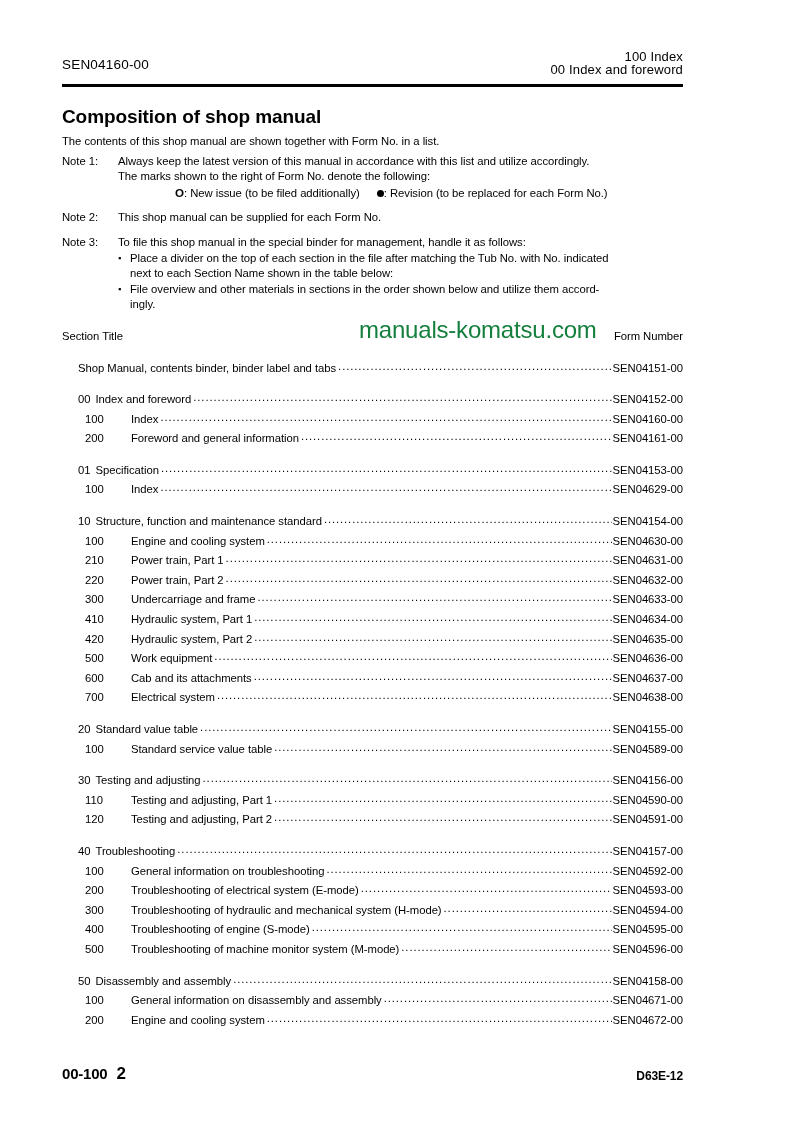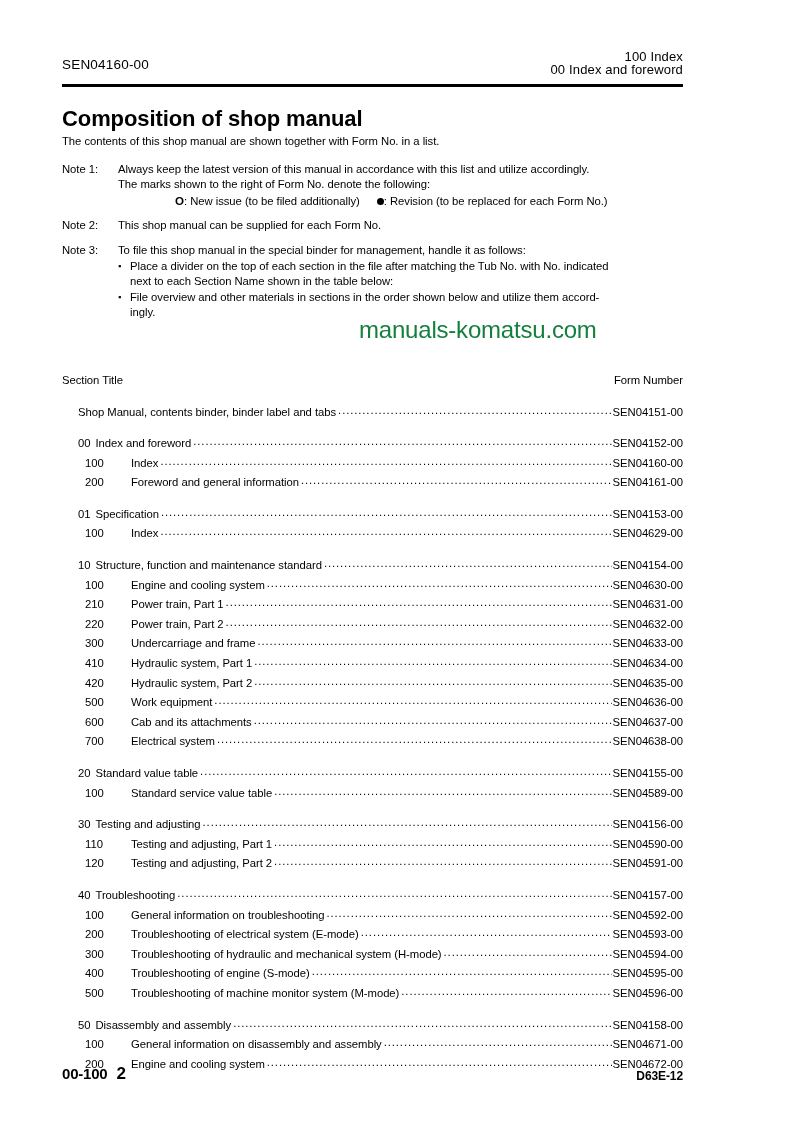--- a/index.html
+++ b/index.html
@@ -53,36 +53,36 @@
     width: 621px;
     height: 3px;
     background: #000;
   }
 
   
   .doc-title {
     position: absolute;
     left: 62px;
     top: 106px;
-    font-size: 22px;
+    font-size: 19px;
     font-weight: bold;
     letter-spacing: -0.1px;
   }
 
   
   .intro {
     position: absolute;
     left: 62px;
     top: 134px;
     width: 640px;
     font-size: 11.3px;
     line-height: 15.6px;
     letter-spacing: -0.05px;
   }
-  .intro .lede { margin: 0 0 12px 0; }
+  .intro .lede { margin: 0 0 4px 0; }
   .note-row {
     display: flex;
     align-items: flex-start;
   }
   .note-label {
     flex: 0 0 auto;
     width: 56px;
   }
   .note-body { flex: 1 1 auto; }
   .note-gap { height: 9px; }
@@ -136,21 +136,20 @@
     left: 62px;
     top: 330px;
     width: 621px;
     font-size: 11.3px;
     letter-spacing: -0.05px;
   }
   .toc-head {
     position: relative;
     height: 18px;
     font-size: 11.3px;
-    margin-top: 44px;
   }
   .toc-head .col-left { position: absolute; left: 0; top: 0; }
   .toc-head .col-right { position: absolute; right: 0; top: 0; }
 
   .toc-row {
     position: relative;
     display: flex;
     align-items: baseline;
     height: 19.6px;
     white-space: nowrap;

